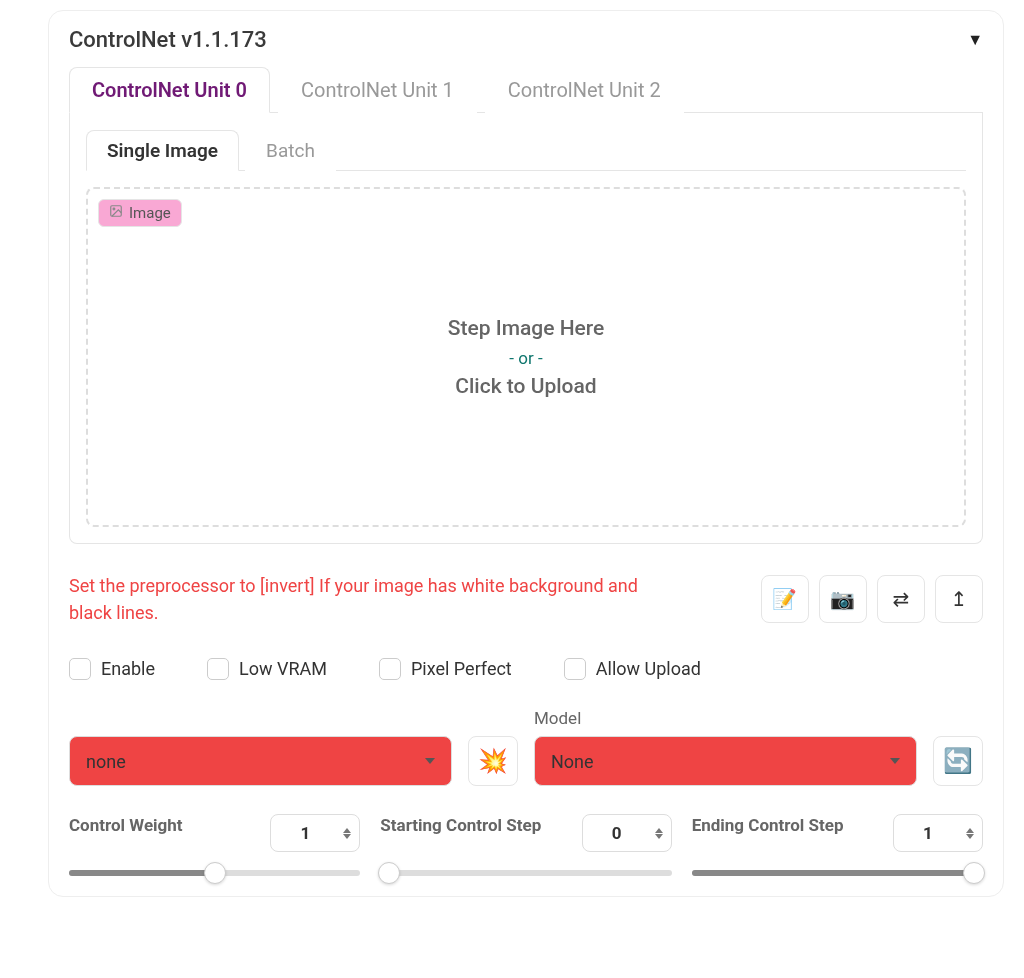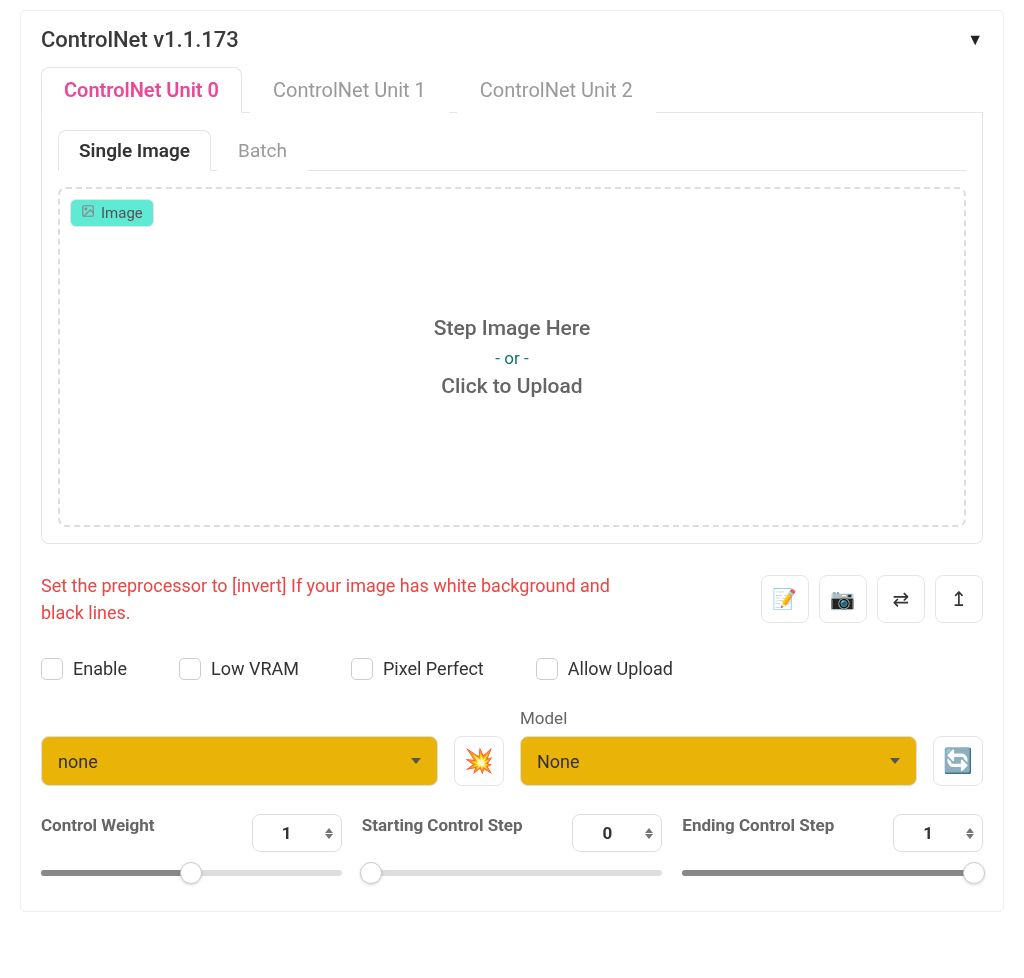--- a/index.html
+++ b/index.html
@@ -5,22 +5,23 @@
 * { box-sizing: border-box; margin: 0; padding: 0; }
 body {
   font-family: -apple-system, BlinkMacSystemFont, "Segoe UI", Roboto, sans-serif;
   background: #fff;
   color: #333;
   width: 1024px;
   padding: 10px 20px;
 }
 .panel {
   border: 1px solid #eee;
-  border-radius: 5px;
-  padding: 10px 20px 35px 20px;
+  border-radius: 15px;
+  padding: 10px 20px 20px 20px;
+  margin-left: 28px;
 }
 .panel-header {
   display: flex;
   justify-content: space-between;
   align-items: center;
   padding: 6px 0 14px 0;
 }
 .panel-title {
   font-size: 22px;
   font-weight: 500;
@@ -42,21 +43,21 @@
   cursor: pointer;
   border: 1px solid transparent;
   border-bottom: none;
   border-top-left-radius: 8px;
   border-top-right-radius: 8px;
   position: relative;
   top: 1px;
   background: #fff;
 }
 .tab.active {
-  color: #ec4899;
+  color: #701a75;
   font-weight: 600;
   border-color: #e5e5e5;
   border-bottom: 1px solid #fff;
 }
 .tab-content {
   border: 1px solid #e5e5e5;
   border-top: none;
   border-radius: 0 0 8px 8px;
   padding: 16px;
 }
@@ -94,21 +95,21 @@
   display: flex;
   flex-direction: column;
   align-items: center;
   justify-content: center;
   color: #777;
 }
 .image-badge {
   position: absolute;
   top: 10px;
   left: 10px;
-  background: #5eead4;
+  background: #f9a8d4;
   border: 1px solid #e5e5e5;
   border-radius: 6px;
   padding: 4px 10px;
   font-size: 15px;
   display: flex;
   align-items: center;
   gap: 6px;
   color: #555;
 }
 .drop-text-main { font-size: 21px; font-weight: 500; color: #656565; margin-bottom: 8px; }
@@ -176,21 +177,21 @@
 .dropdown-label { font-size: 17px; color: #666; }
 .dropdown {
   border: 1px solid #ddd;
   border-radius: 8px;
   padding: 12px 16px;
   font-size: 18px;
   display: flex;
   justify-content: space-between;
   align-items: center;
   cursor: pointer;
-  background: #eab308;
+  background: #ef4444;
   height: 50px;
 }
 .caret-down {
   width: 0; height: 0;
   border-left: 5px solid transparent;
   border-right: 5px solid transparent;
   border-top: 6px solid #555;
 }
 .explode-btn {
   width: 50px; height: 50px;

